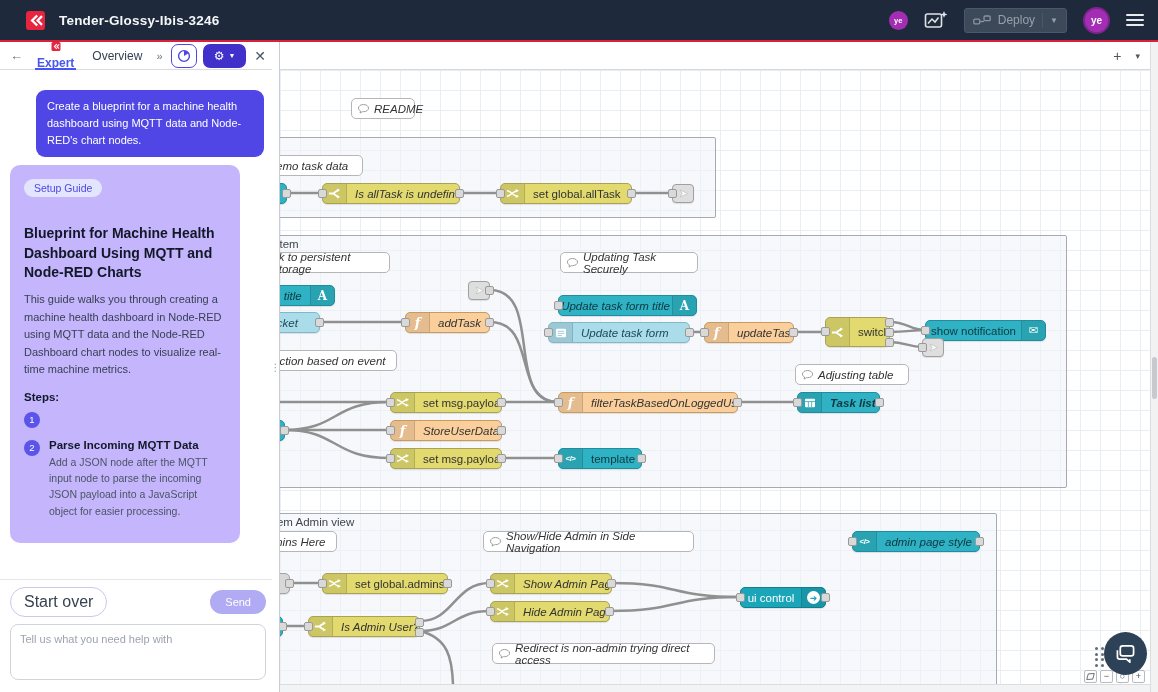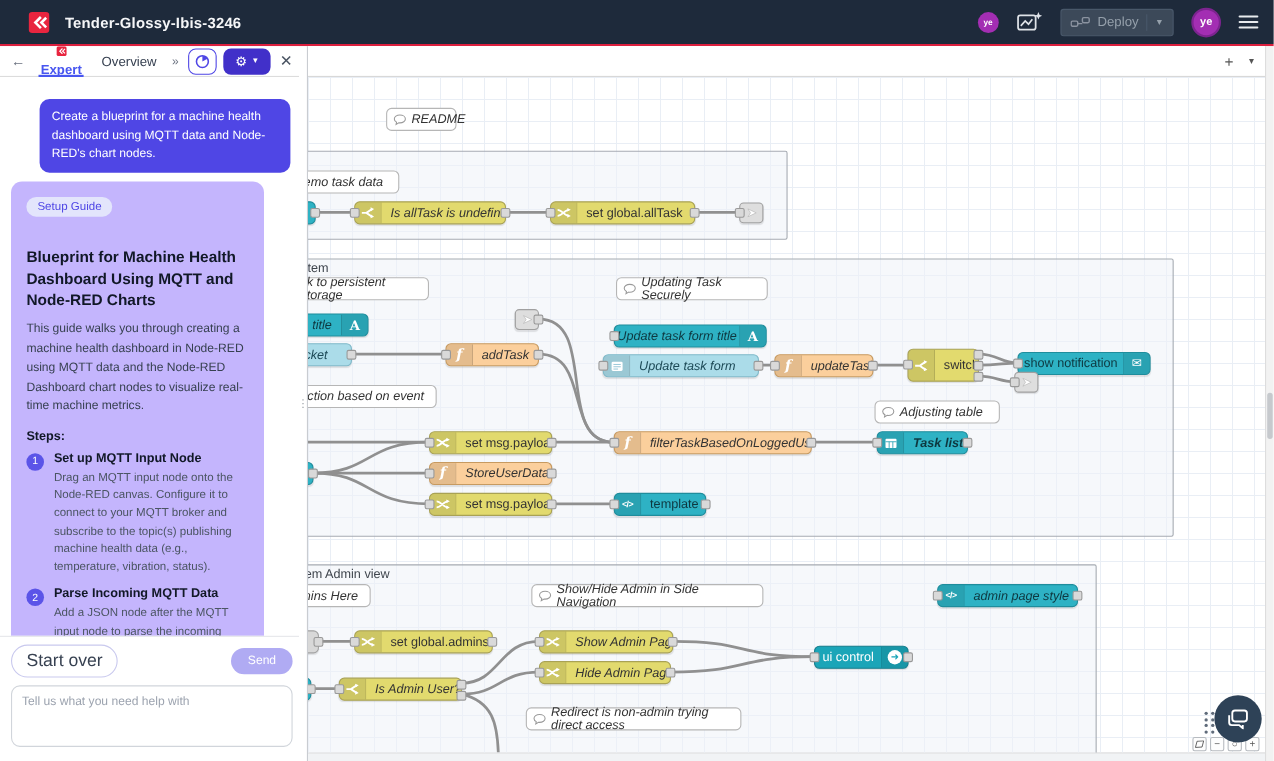--- a/index.html
+++ b/index.html
@@ -179,24 +179,20 @@
     <div class="chat">
       <div class="bubble">Create a blueprint for a machine health dashboard using MQTT data and Node-RED's chart nodes.</div>
       <div class="card">
         <span class="badge">Setup Guide</span>
         <h2>Blueprint for Machine Health Dashboard Using MQTT and Node-RED Charts</h2>
         <p class="intro">This guide walks you through creating a machine health dashboard in Node-RED using MQTT data and the Node-RED Dashboard chart nodes to visualize real-time machine metrics.</p>
         <div class="steps-label">Steps:</div>
 
         <div class="step">
           <span class="step-num">1</span>
-          <div>
-            <div class="step-title">Set up MQTT Input Node</div>
-            <div class="step-desc">Drag an MQTT input node onto the Node-RED canvas. Configure it to connect to your MQTT broker and subscribe to the topic(s) publishing machine health data (e.g., temperature, vibration, status).</div>
-          </div>
         </div>
         <div class="step">
           <span class="step-num">2</span>
           <div>
             <div class="step-title">Parse Incoming MQTT Data</div>
             <div class="step-desc">Add a JSON node after the MQTT input node to parse the incoming JSON payload into a JavaScript object for easier processing.</div>
           </div>
         </div>
         
         
@@ -295,21 +291,21 @@
         <span>mins Here</span>
       </div>
       <div class="comment" style="left:203px;top:461px;width:211px;">
         <span class="cicon">
             <svg width="13" height="12" viewBox="0 0 16 14">
               <path d="M8 1.5 C4.5 1.5 1.8 3.4 1.8 5.9 C1.8 7.4 2.8 8.7 4.3 9.5 L3.8 12 L6.8 10.2 C7.2 10.3 7.6 10.3 8 10.3 C11.5 10.3 14.2 8.4 14.2 5.9 C14.2 3.4 11.5 1.5 8 1.5 Z" fill="none" stroke="#9a9a9a" stroke-width="1.2"></path>
             </svg>
           </span>
         <span>Show/Hide Admin in Side Navigation</span>
       </div>
-      <div class="comment" style="left:198px;top:573px;width:196px;">
+      <div class="comment" style="left:212px;top:573px;width:223px;">
         <span class="cicon">
             <svg width="13" height="12" viewBox="0 0 16 14">
               <path d="M8 1.5 C4.5 1.5 1.8 3.4 1.8 5.9 C1.8 7.4 2.8 8.7 4.3 9.5 L3.8 12 L6.8 10.2 C7.2 10.3 7.6 10.3 8 10.3 C11.5 10.3 14.2 8.4 14.2 5.9 C14.2 3.4 11.5 1.5 8 1.5 Z" fill="none" stroke="#9a9a9a" stroke-width="1.2"></path>
             </svg>
           </span>
         <span>Redirect is non-admin trying direct access</span>
       </div>
 
       <div class="node n-teal" style="left:-26px;top:113px;width:33px;">
         <i class="port pout"></i>

